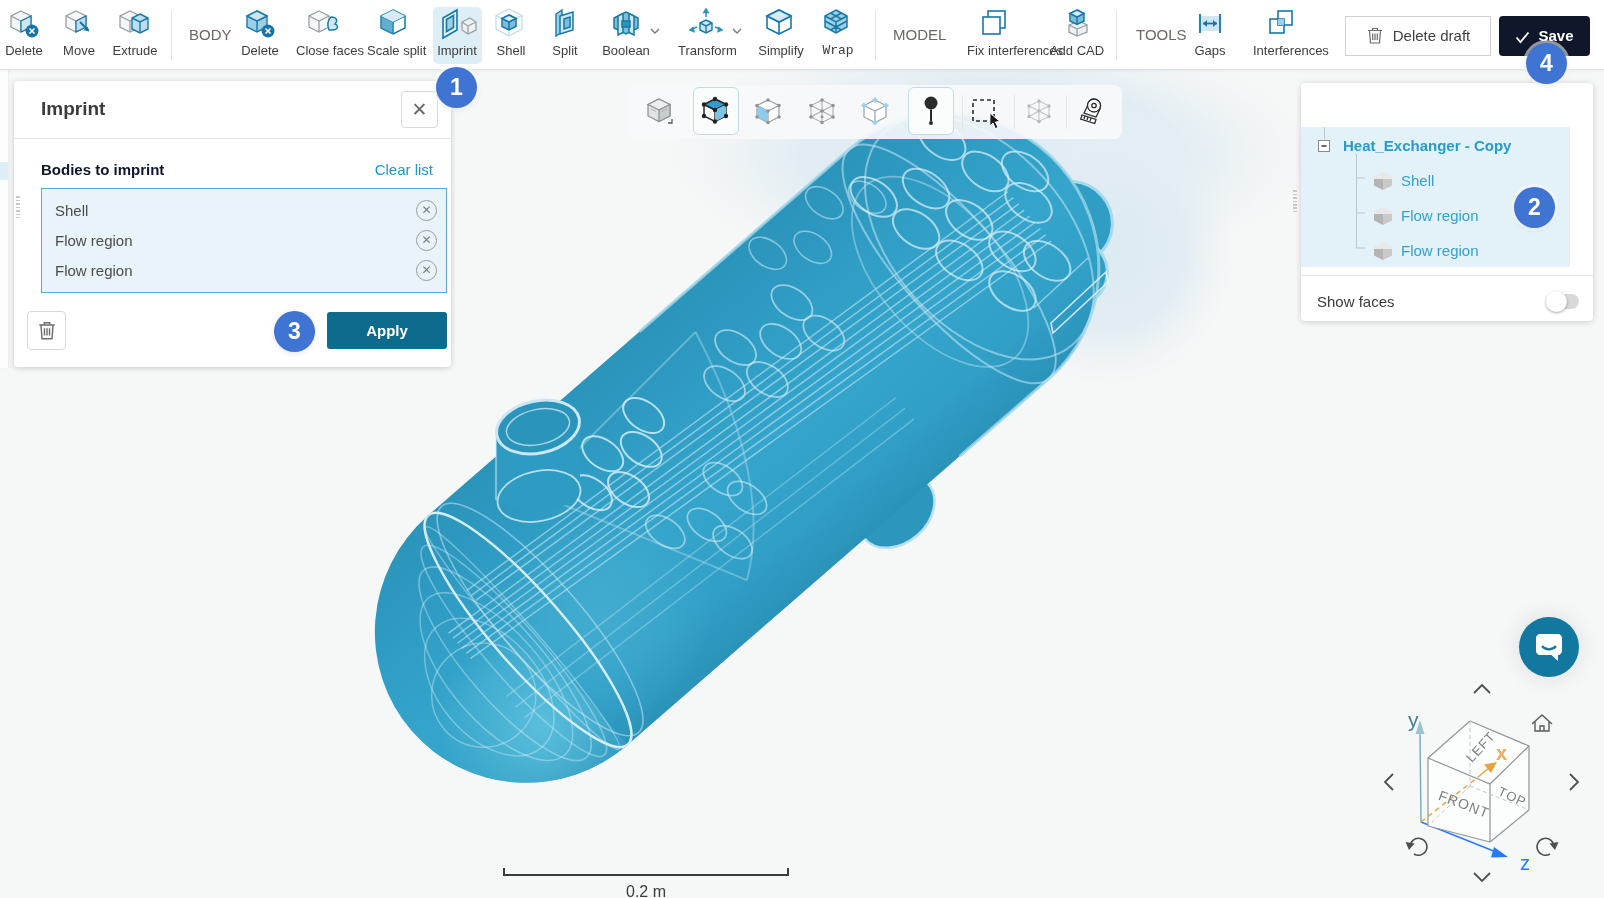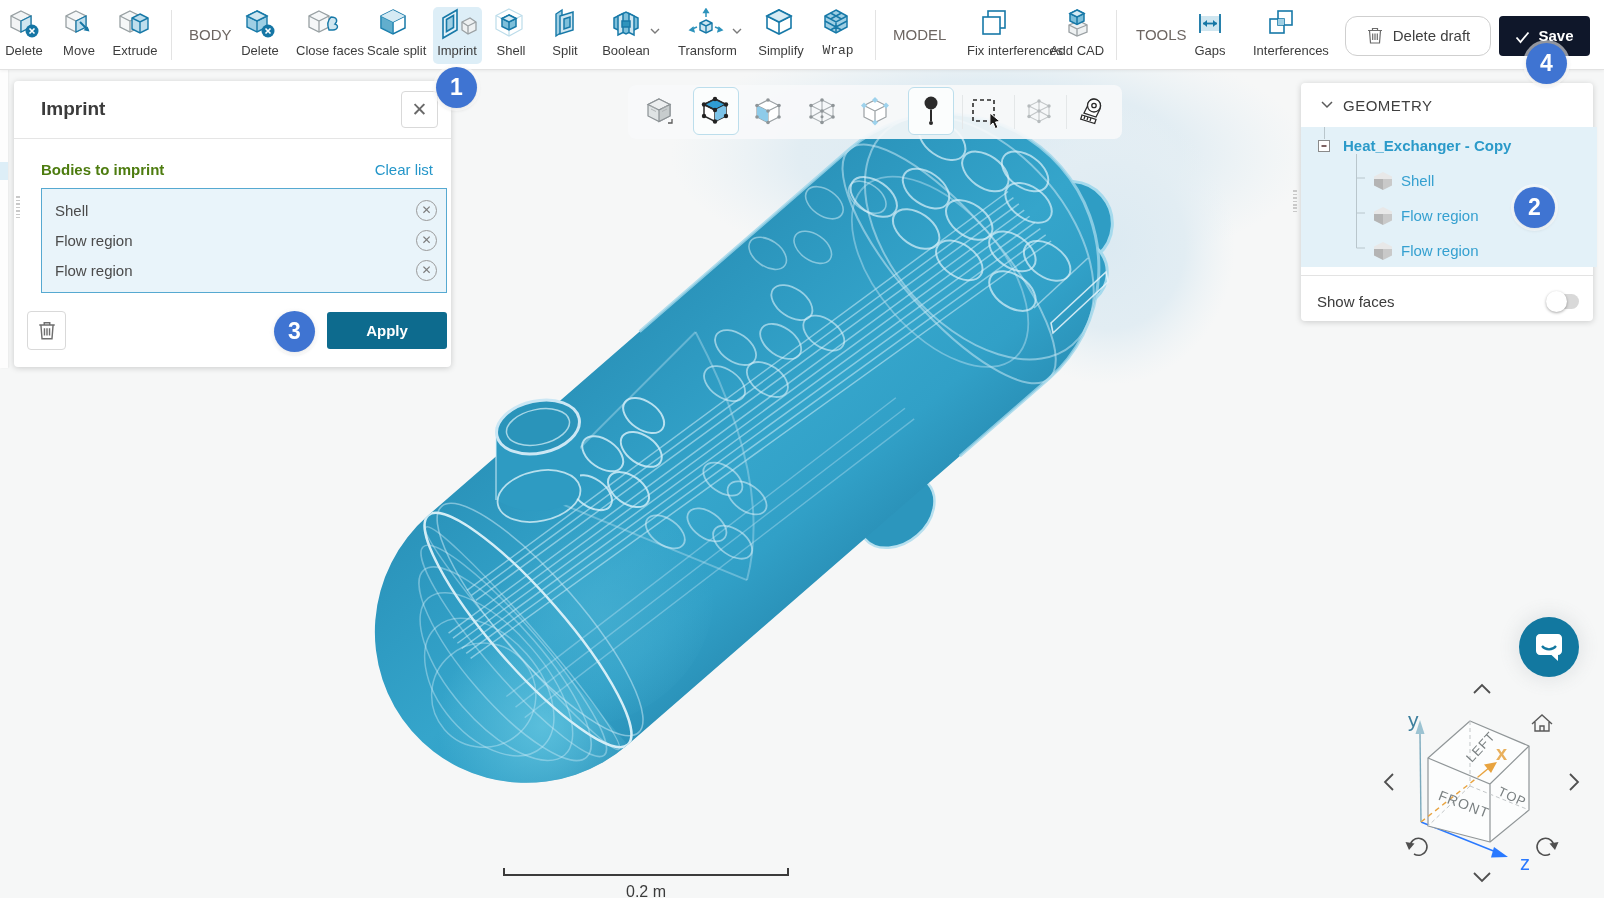--- a/index.html
+++ b/index.html
@@ -16,41 +16,41 @@
   
   #strip { position:absolute; left:0; top:70px; width:8px; height:298px; background:#fdfdfd; box-shadow:1px 0 2px rgba(0,0,0,.05); z-index:5; }
   #strip .band { position:absolute; left:0; top:92px; width:8px; height:18px; background:#ddeef7; }
   .handle { position:absolute; width:4px; height:22px; z-index:21; background-image:repeating-linear-gradient(#c9c9c9 0 1.5px, transparent 1.5px 3.5px); }
   
   .panel { position:absolute; background:#fff; border-radius:4px; box-shadow:0 1px 6px rgba(0,0,0,.18); z-index:20; }
   #imprint { left:14px; top:81px; width:437px; height:286px; }
   #imprint h1 { font-size:19px; color:#3b3b3b; position:absolute; left:27px; top:17px; font-weight:bold; }
   #imprint .xbtn { position:absolute; right:13px; top:10px; width:37px; height:37px; border:1px solid #d9d9d9; border-radius:4px; color:#6a6a6a; font-size:19px; line-height:35px; text-align:center; }
   #imprint .hr { position:absolute; left:0; top:57px; width:437px; height:1px; background:#e5e5e5; }
-  #imprint .sub { position:absolute; left:27px; top:80px; font-size:15px; font-weight:bold; color:#4d7c0f; }
+  #imprint .sub { position:absolute; left:27px; top:80px; font-size:15px; font-weight:bold; color:#0f172a; }
   #imprint .clear { position:absolute; right:18px; top:80px; font-size:15px; color:#2496c9; }
   #imprint .box { position:absolute; left:27px; top:107px; width:406px; height:105px; background:#e9f4fa; border:1px solid #56a9d1; }
   .brow { position:absolute; left:13px; font-size:15px; color:#4b4b4b; }
   .bx { position:absolute; right:9px; width:21px; height:21px; border:1px solid #9a9a9a; border-radius:50%; color:#7b7b7b; text-align:center; line-height:19px; font-size:12px; }
   #imprint .trash { position:absolute; left:13px; top:230px; width:39px; height:39px; border:1px solid #d9d9d9; border-radius:4px; }
   #imprint .apply { position:absolute; left:313px; top:231px; width:120px; height:37px; background:#0d6b8e; border-radius:3px; color:#fff; font-size:15px; font-weight:bold; text-align:center; line-height:37px; }
   #geo { left:1301px; top:83px; width:292px; height:238px; }
   #geo .hdr { position:absolute; left:0; top:0; width:100%; height:44px; }
   #geo .hdr .txt { position:absolute; left:42px; top:14px; font-size:15px; letter-spacing:.5px; color:#3f3f3f; }
-  #geo .tree { position:absolute; left:0; top:44px; width:296px; height:140px; background:#e3f1f8; }
+  #geo .tree { position:absolute; left:0; top:44px; width:269px; height:140px; background:#e3f1f8; }
   #geo .sep { position:absolute; left:0; top:192px; width:292px; height:1px; background:#e3e3e3; }
   #geo .show { position:absolute; left:16px; top:210px; font-size:15px; color:#3b3b3b; }
   #geo .trow { position:absolute; left:100px; font-size:15px; color:#35a0d0; height:24px; line-height:24px; }
   #geo .cube { position:absolute; left:-27px; top:3px; width:18px; height:18px; background:
     conic-gradient(from 90deg at 50% 40%, #c9c9c9 0 90deg, #b4b4b4 90deg 180deg, #e8e8e8 0); clip-path:polygon(50% 0,100% 25%,100% 75%,50% 100%,0 75%,0 25%); }
   #geo .toggle { position:absolute; left:248px; top:211px; width:30px; height:15px; background:#d9d9d9; border-radius:8px; }
   #geo .knob { position:absolute; left:-3px; top:-3px; width:21px; height:21px; background:#fff; border-radius:50%; box-shadow:0 1px 3px rgba(0,0,0,.35); }
   .badge { position:absolute; width:41px; height:41px; border-radius:50%; background:#3f74d2; color:#fff; font-size:23px; font-weight:bold; text-align:center; line-height:41px; z-index:40; box-shadow:0 0 0 3px rgba(255,255,255,.55), 0 1px 4px rgba(0,0,0,.25); }
   
-  #deldraft { position:absolute; left:1345px; top:16px; width:146px; height:40px; border:1px solid #cfcfcf; border-radius:12px; background:#fff; font-size:15px; color:#3f3f3f; line-height:38px; text-align:center; z-index:35; }
+  #deldraft { position:absolute; left:1345px; top:16px; width:146px; height:40px; border:1px solid #cfcfcf; border-radius:0; background:#fff; font-size:15px; color:#3f3f3f; line-height:38px; text-align:center; z-index:35; }
   #savebtn { position:absolute; left:1499px; top:16px; width:91px; height:40px; background:#0f172a; border-radius:4px; color:#fff; font-size:15px; font-weight:bold; line-height:40px; text-align:center; z-index:35; }
   
   #vtool { position:absolute; left:628px; top:85px; width:494px; height:54px; background:rgba(247,249,250,.92); border-radius:8px; z-index:10; }
   .vsel { position:absolute; top:2px; width:46px; height:48px; background:#fbfdfd; border:1px solid #bcdeec; border-radius:6px; }
   .vdiv { position:absolute; top:10px; width:1px; height:34px; background:#e4e7e8; }
   #scalebar { position:absolute; left:503px; top:866px; z-index:6; }
   #chatbtn { position:absolute; left:1519px; top:617px; width:60px; height:60px; border-radius:50%; background:#1278a0; z-index:15; box-shadow:0 0 14px 6px rgba(230,232,233,.9); }
   #navcube { position:absolute; left:1360px; top:600px; width:244px; height:298px; z-index:6; }
 </style>
 </head>
@@ -405,26 +405,20 @@
       <div class="bx" style="top:71px;">✕</div>
   </div>
   <div class="trash"><svg style="margin:8px 0 0 9px;" width="20" height="21" viewBox="0 0 18 19">
         <g fill="none" stroke="#6e6e6e" stroke-width="1.3">
           <path d="M2 4.5 L16 4.5 M6.5 4.5 L6.5 2.5 L11.5 2.5 L11.5 4.5 M3.5 4.5 L4.5 17 L13.5 17 L14.5 4.5 M6.7 7.5 L6.7 14 M9 7.5 L9 14 M11.3 7.5 L11.3 14"></path>
         </g>
       </svg></div>
   <div class="apply">Apply</div>
 </div>
 <div class="panel" id="geo">
-  <div class="hdr">
-      <svg style="position:absolute; left:20px; top:17px;" width="12" height="9" viewBox="0 0 12 9">
-        <path d="M1 2 L6 7 L11 2" fill="none" stroke="#5a5a5a" stroke-width="1.5"></path>
-      </svg>
-      <div class="txt">GEOMETRY</div>
-    </div>
   <div class="tree">
     <svg style="position:absolute; left:0; top:0;" width="292" height="140" viewBox="0 0 292 140">
       <path d="M23.5 0 L23.5 12 M55.5 27 L55.5 121 M55.5 51 L64 51 M55.5 86 L64 86 M55.5 121 L64 121" fill="none" stroke="#b9c6cc" stroke-width="1"></path>
       <rect x="17.5" y="13.5" width="11" height="11" fill="#fff" stroke="#8a8a8a"></rect>
       <path d="M20.5 19 L25.5 19" stroke="#5d3a3a" stroke-width="1.6"></path>
     </svg>
     <div style="position:absolute; left:42px; top:10px; font-size:15px; font-weight:bold; color:#2b9ac9;">Heat_Exchanger - Copy</div>
     <div class="trow" style="top:42px;"><span class="cube"></span>Shell</div>
     <div class="trow" style="top:77px;"><span class="cube"></span>Flow region</div>
     <div class="trow" style="top:112px;"><span class="cube"></span>Flow region</div>

